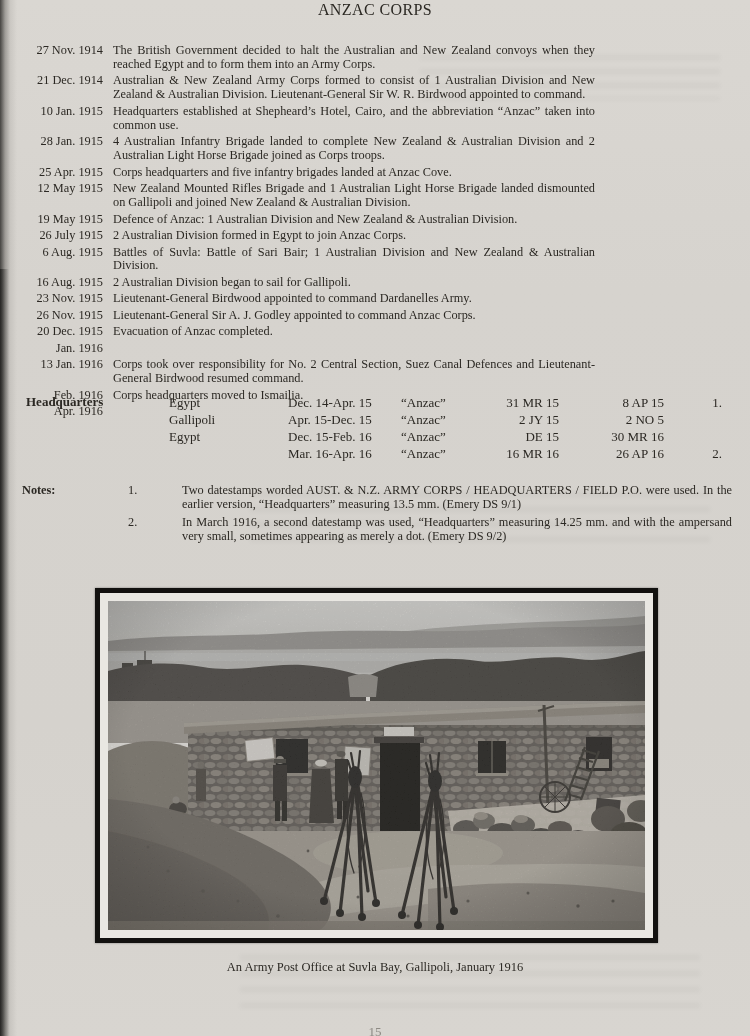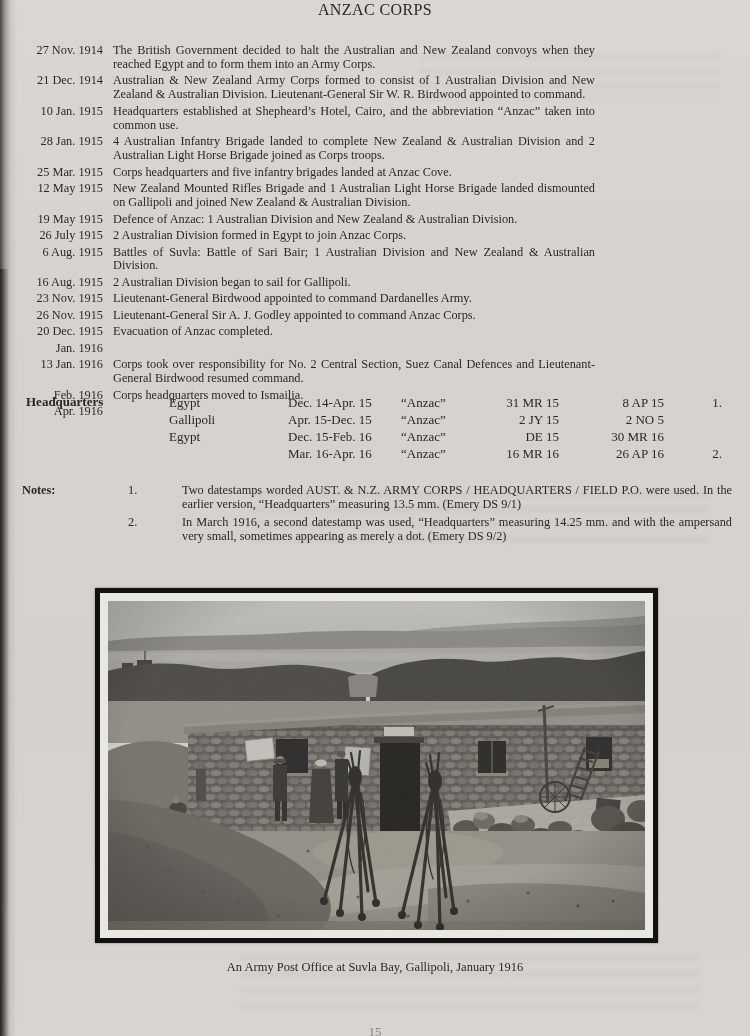--- a/index.html
+++ b/index.html
@@ -83,21 +83,21 @@
         <div class="entry-date">10 Jan. 1915</div>
         <div class="entry-text">Headquarters established at Shepheard’s Hotel, Cairo, and the abbreviation “Anzac” taken into common use.</div>
       </div>
 
       <div class="entry">
         <div class="entry-date">28 Jan. 1915</div>
         <div class="entry-text">4 Australian Infantry Brigade landed to complete New Zealand &amp; Australian Division and 2 Australian Light Horse Brigade joined as Corps troops.</div>
       </div>
 
       <div class="entry">
-        <div class="entry-date">25 Mar. 1915</div>
+        <div class="entry-date">25 Apr. 1915</div>
         <div class="entry-text">Corps headquarters and five infantry brigades landed at Anzac Cove.</div>
       </div>
 
       <div class="entry">
         <div class="entry-date">12 May 1915</div>
         <div class="entry-text">New Zealand Mounted Rifles Brigade and 1 Australian Light Horse Brigade landed dismounted on Gallipoli and joined New Zealand &amp; Australian Division.</div>
       </div>
 
       <div class="entry">
         <div class="entry-date">19 May 1915</div>

